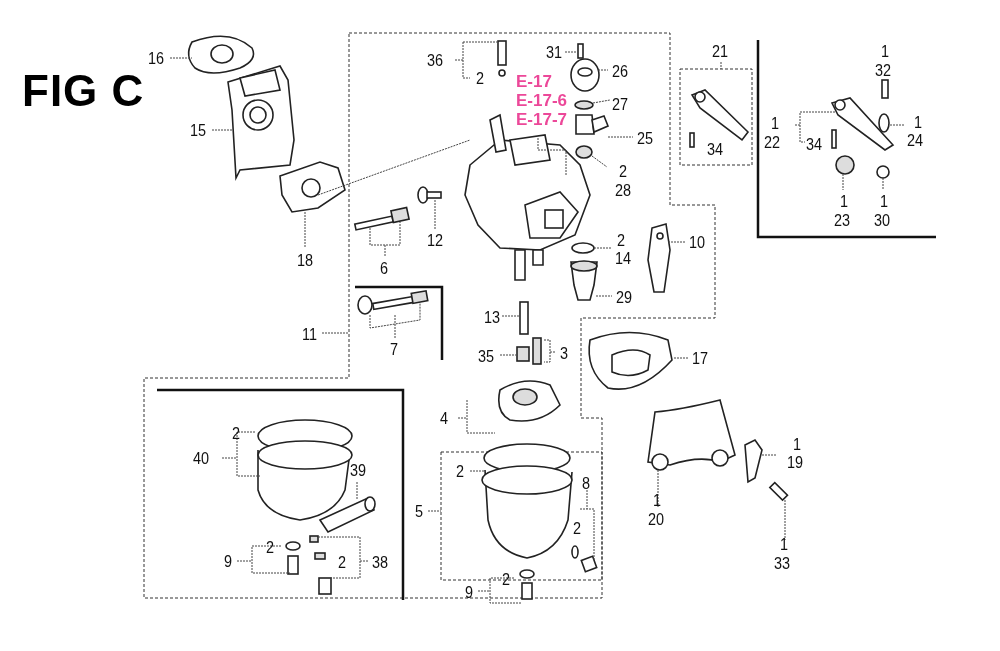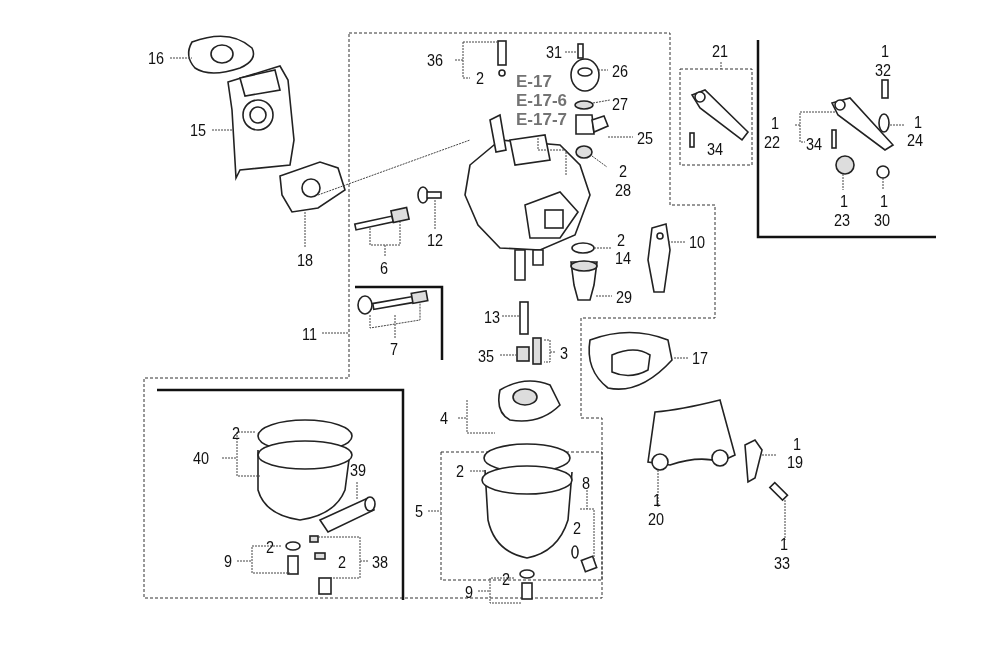--- a/index.html
+++ b/index.html
@@ -1,20 +1,20 @@
 <!DOCTYPE html>
 <html><head>
 <meta charset="utf-8">
 <style>
   html,body{margin:0;padding:0;background:#ffffff;}
   #stage{position:relative;width:1000px;height:651px;overflow:hidden;background:#fff;font-family:"Liberation Sans",sans-serif;}
   svg{position:absolute;left:0;top:0;}
   .lbl{position:absolute;font-family:"Liberation Sans",sans-serif;font-size:17px;color:#111;line-height:1;white-space:nowrap;transform:scaleX(0.85);transform-origin:left top;}
   .fig{position:absolute;left:22px;top:66px;font-family:"Liberation Sans",sans-serif;font-weight:bold;font-size:44px;color:#000;letter-spacing:1px;}
-  .ref{position:absolute;font-family:"Liberation Sans",sans-serif;font-weight:bold;font-size:17px;color:#737373;line-height:19px;}
+  .ref{position:absolute;font-family:"Liberation Sans",sans-serif;font-weight:bold;font-size:17px;color:#ec4899;line-height:19px;}
   .dash{stroke:#333;stroke-width:1;stroke-dasharray:3 2;fill:none;}
   .solid{stroke:#111;stroke-width:2.5;fill:none;}
   .part{stroke:#222;stroke-width:1.6;fill:#fff;}
   .partg{stroke:#222;stroke-width:1.6;fill:#ddd;}
   .lead{stroke:#444;stroke-width:1;fill:none;stroke-dasharray:2 1;}
 </style>
 </head>
 <body>
 
 <div id="stage">
@@ -241,20 +241,21 @@
         <rect class="part" x="583" y="558" width="12" height="12" transform="rotate(-20 589 564)"></rect>
       </g>
     <path class="lead" d="M580 509 L594 509 L594 560 M587 490 L587 509"></path>
     <g>
         <ellipse class="part" cx="527" cy="574" rx="7" ry="4"></ellipse>
         <rect class="part" x="522" y="583" width="10" height="16"></rect>
       </g>
     <path class="lead" d="M514 578 L490 578 L490 603 L522 603 M478 591 L490 591"></path>
   </svg>
 
+  <div class="fig">FIG C</div>
 
   <div class="ref" style="left:516px;top:72px;">E-17</div>
   <div class="ref" style="left:516px;top:91px;">E-17-6</div>
   <div class="ref" style="left:516px;top:110px;">E-17-7</div>
 
   <div class="lbl" style="left:148px;top:50px;">16</div>
   <div class="lbl" style="left:190px;top:122px;">15</div>
   <div class="lbl" style="left:297px;top:252px;">18</div>
 
   <div class="lbl" style="left:427px;top:52px;">36</div>

